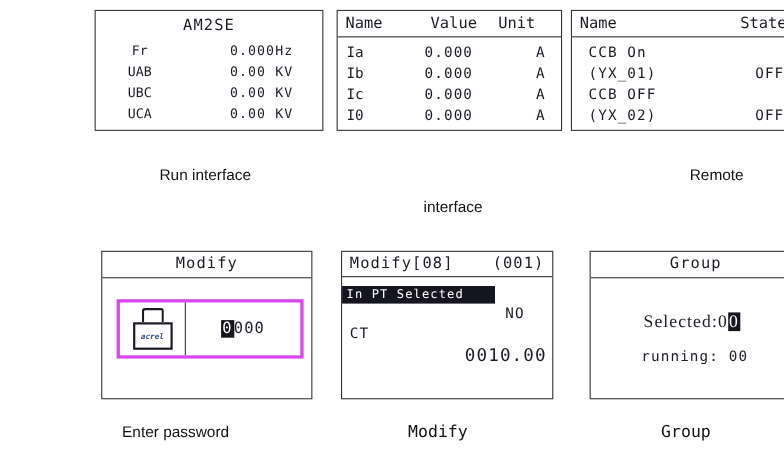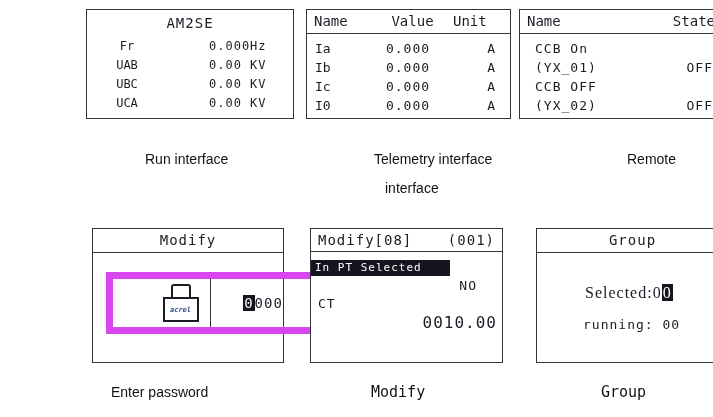--- a/index.html
+++ b/index.html
@@ -32,21 +32,21 @@
   .p-rem .h-state{padding-right:6px;}
   .p-rem .c-name{flex:1;padding-left:15px;letter-spacing:1px;}
   .p-rem .c-state{padding-right:8px;letter-spacing:1px;}
 
   
   .tbar{height:23px;line-height:23px;border-bottom:1px solid #34343c;font-size:14px;letter-spacing:1px;}
   .tbar.center{text-align:center;}
   .tbar.split{display:flex;justify-content:space-between;padding:0 7px;box-sizing:border-box;}
 
   .p-pwd{left:44px;top:228px;width:192px;height:135px;}
-  .pwd-box{position:absolute;left:13px;top:43px;width:164px;height:48px;border:7px solid #d946ef;display:flex;padding-left:38px;}
+  .pwd-box{position:absolute;left:13px;top:43px;width:164px;height:48px;border:3px solid #d946ef;display:flex;}
   .pwd-left{width:59px;border-right:1px solid #34343c;display:flex;align-items:center;justify-content:center;}
   .pwd-right{flex:1;display:flex;align-items:center;justify-content:center;font-size:14px;letter-spacing:1px;}
   .lock{display:flex;flex-direction:column;align-items:center;}
   .lock-shackle{width:16px;height:11px;border:2px solid #1b1b25;border-bottom:none;border-radius:3px 3px 0 0;}
   .lock-body{width:32px;height:21px;border:2px solid #1b1b25;background:#fff;display:flex;align-items:center;justify-content:center;}
   .lock-text{font-size:7px;font-style:italic;font-weight:bold;color:#2e4d86;letter-spacing:0;}
 
   .hl{background:#15151f;color:#ffffff;padding:0 1px;}
 
   .p-mod{left:262px;top:228px;width:193px;height:135px;}
@@ -182,20 +182,19 @@
 
   <div class="panel p-grp">
     <div class="tbar center">Group</div>
     <div class="g-selected">
       <span>Selected:0</span><span class="hl">0</span>
     </div>
     <div class="g-running">running: 00</div>
   </div>
 
   <div class="cap sans cap-run">Run interface</div>
-  <div class="cap sans cap-tel">Telemetry interface</div>
   <div class="cap sans cap-rem">Remote</div>
   <div class="cap sans cap-rem2">interface</div>
   <div class="cap sans cap-pwd">Enter password</div>
   <div class="cap mono cap-mod">Modify</div>
   <div class="cap mono cap-grp">Group</div>
 
 </div>
 
 </body></html>

